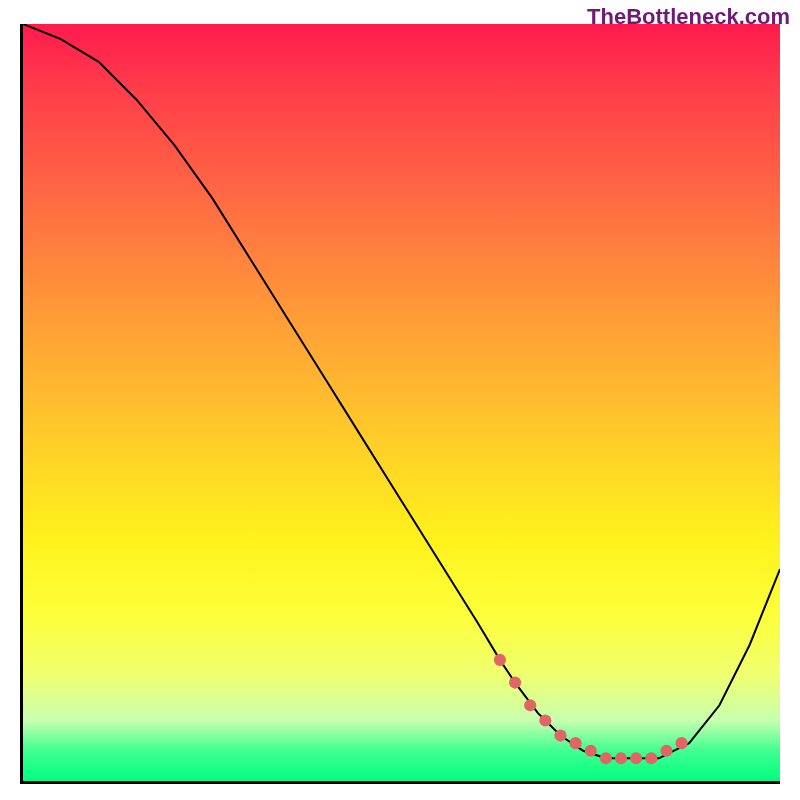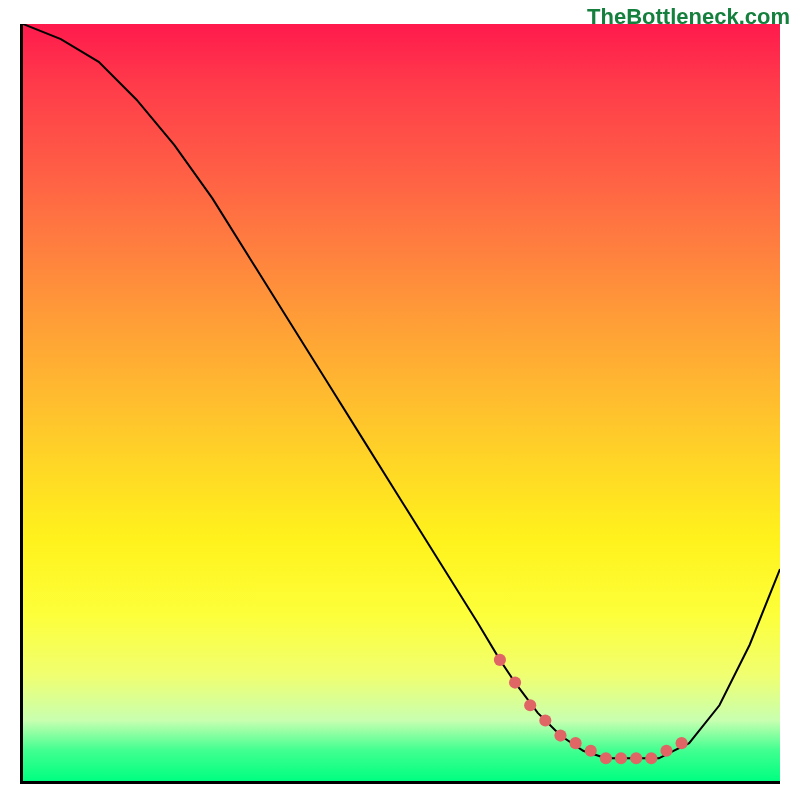--- a/index.html
+++ b/index.html
@@ -9,21 +9,21 @@
     width: 800px;
     height: 800px;
   }
   .watermark {
     position: absolute;
     top: 4px;
     right: 10px;
     font-family: Arial, sans-serif;
     font-size: 22px;
     font-weight: bold;
-    color: #15803d;
+    color: #701a75;
     z-index: 10;
   }
   .plot-area {
     position: absolute;
     left: 20px;
     top: 24px;
     width: 760px;
     height: 760px;
     border-left: 3px solid #000;
     border-bottom: 3px solid #000;

